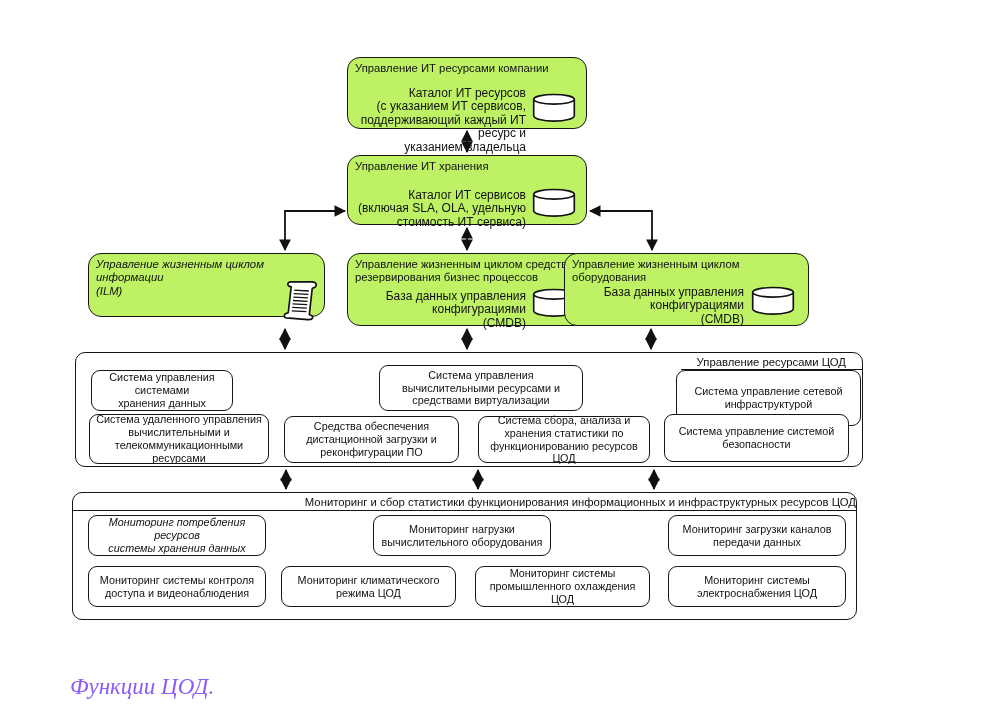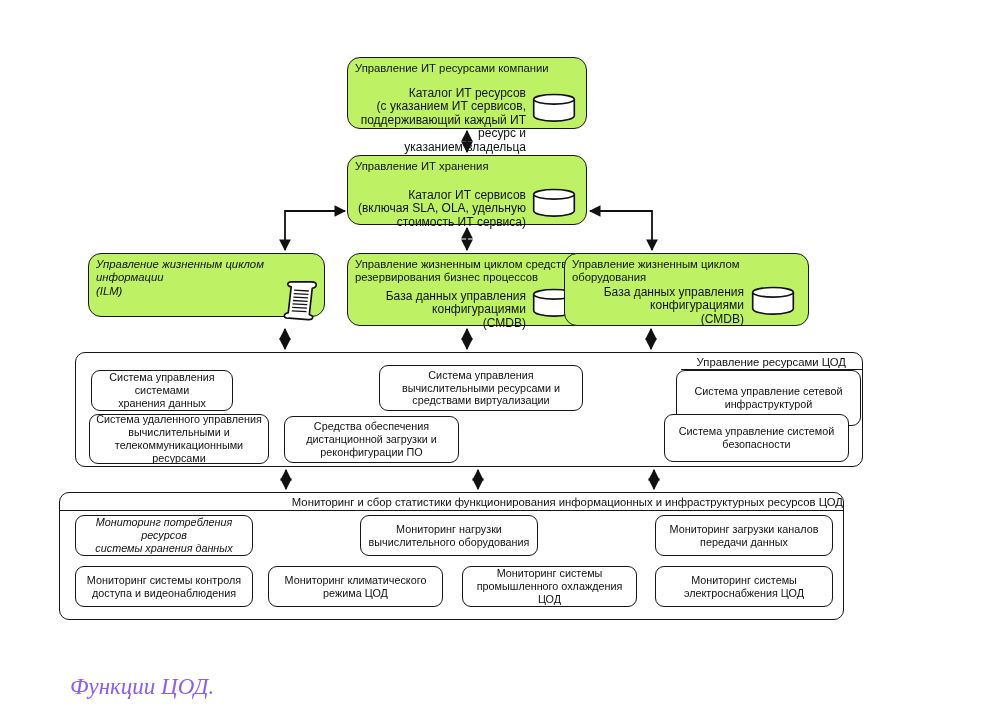--- a/index.html
+++ b/index.html
@@ -126,25 +126,28 @@
 средствами виртуализации</div>
     <div class="node" style="left:588px; top:17px; width:185px; height:56px;margin-left:12px;">Система управление сетевой
 инфраструктурой</div>
     <div class="node" style="left:13px; top:61px; width:180px; height:50px;">Система удаленного управления
 вычислительными и
 телекоммуникационными
 ресурсами</div>
     <div class="node" style="left:208px; top:63px; width:175px; height:47px;">Средства обеспечения
 дистанционной загрузки и
 реконфигурации ПО</div>
+    <div class="node" style="left:402px; top:63px; width:172px; height:47px;">Система сбора, анализа и
+хранения статистики по
+функционированию ресурсов ЦОД</div>
     <div class="node" style="left:588px; top:61px; width:185px; height:48px;">Система управление системой
 безопасности</div>
   </div>
 
-  <div class="sect" style="left:59px; top:492px; width:785px; height:128px;">
+  <div class="sect" style="left:72px; top:492px; width:785px; height:128px;">
     <div class="sect-title sect-title-bar">Мониторинг и сбор статистики функционирования информационных и инфраструктурных ресурсов ЦОД</div>
     <div class="node" style="left:15px; top:22px; width:178px; height:41px;font-style:italic;">Мониторинг потребления ресурсов
 системы хранения данных</div>
     <div class="node" style="left:300px; top:22px; width:178px; height:41px;">Мониторинг нагрузки
 вычислительного оборудования</div>
     <div class="node" style="left:595px; top:22px; width:178px; height:41px;">Мониторинг загрузки каналов
 передачи данных</div>
     <div class="node" style="left:15px; top:73px; width:178px; height:41px;">Мониторинг системы контроля
 доступа и видеонаблюдения</div>
     <div class="node" style="left:208px; top:73px; width:175px; height:41px;">Мониторинг климатического

